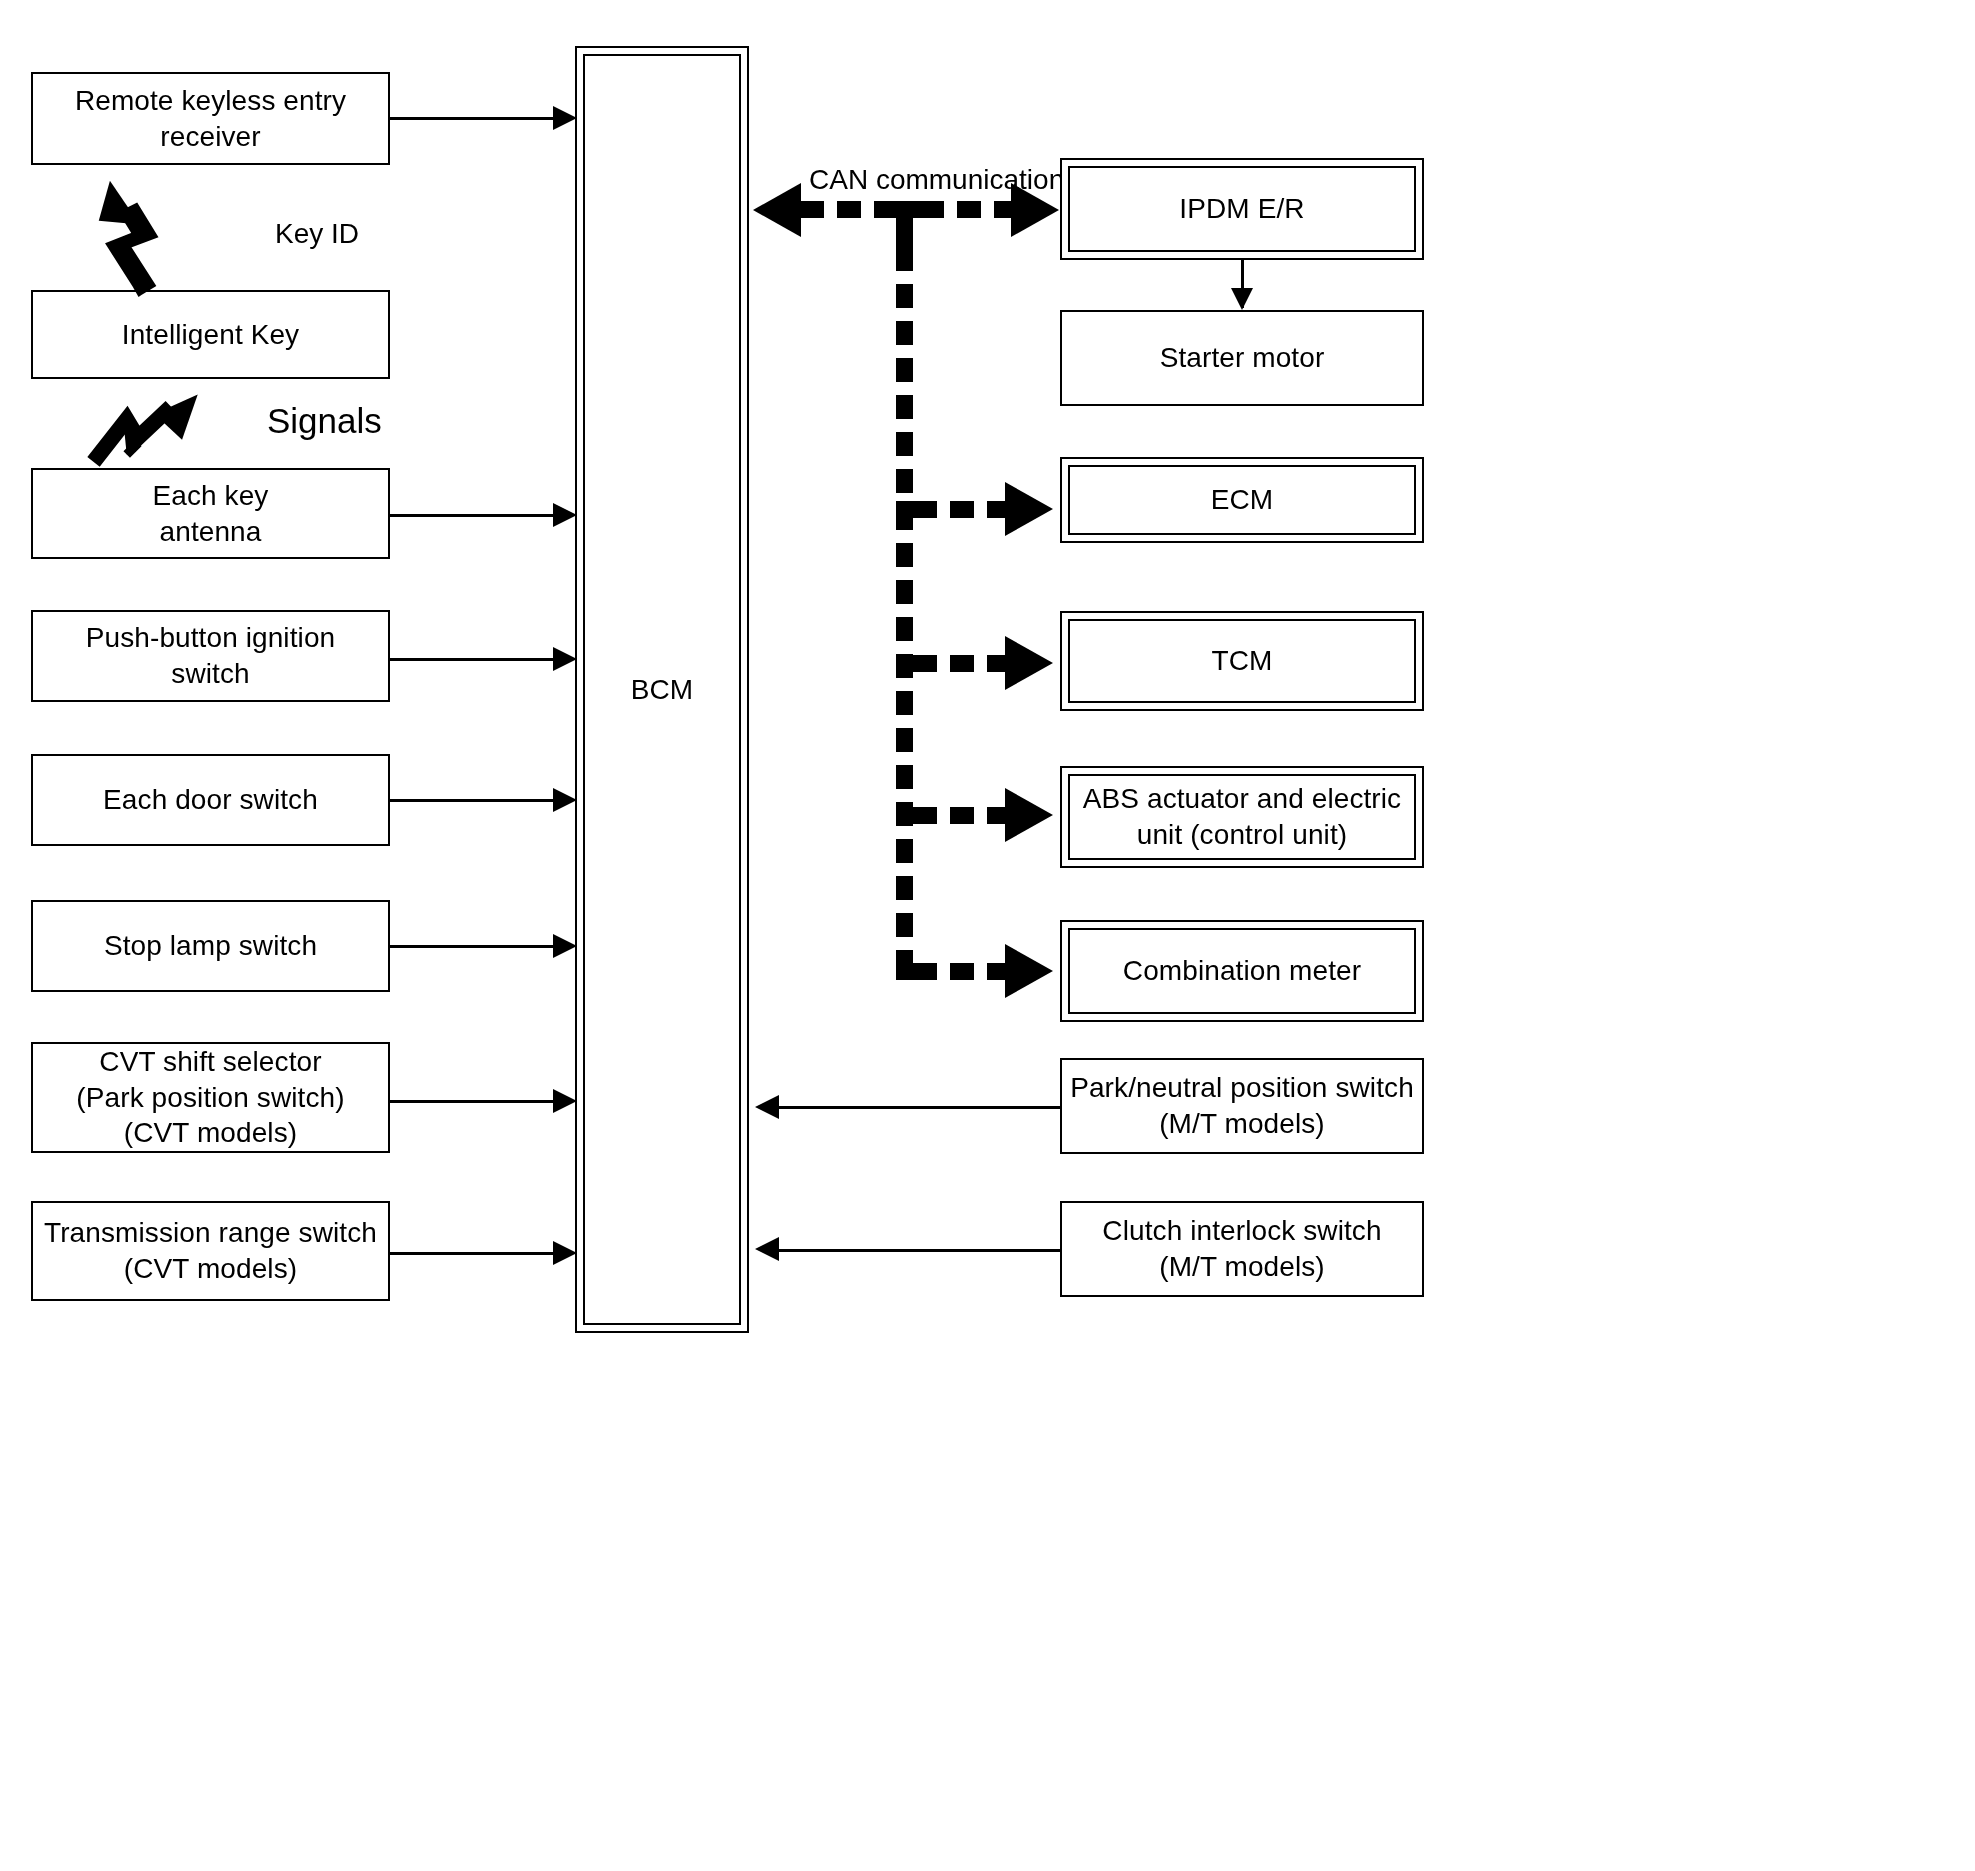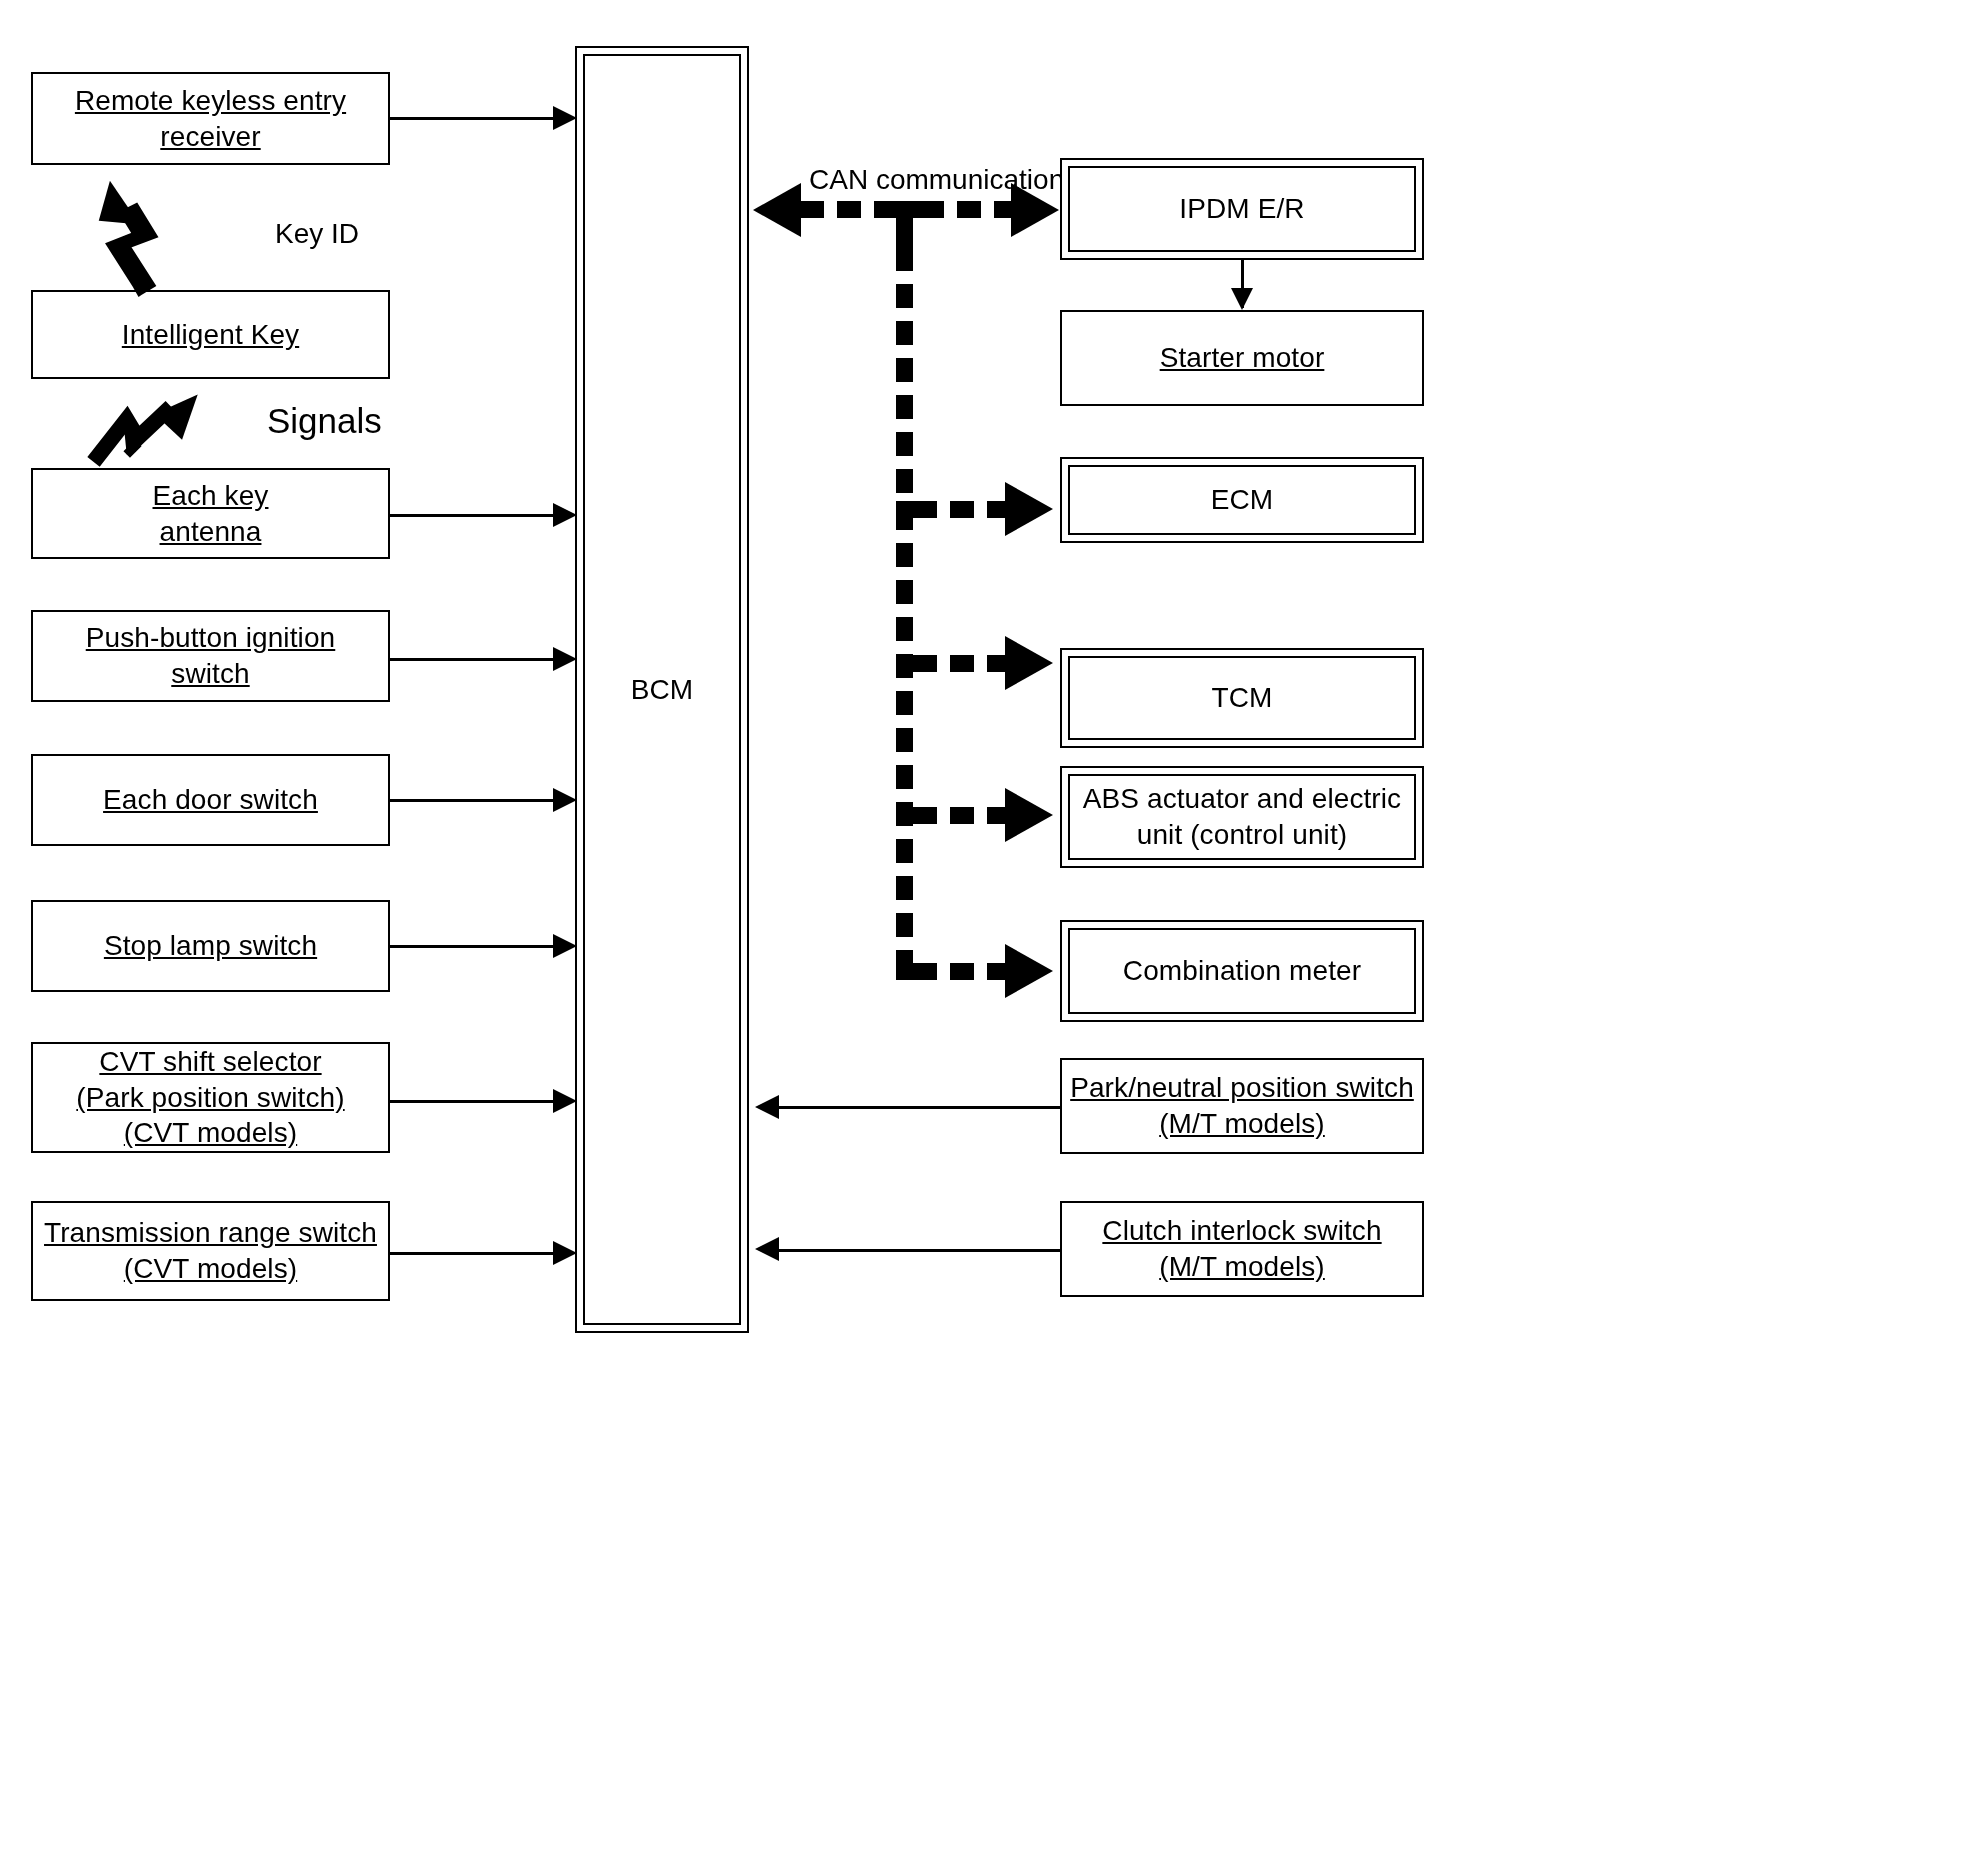--- a/index.html
+++ b/index.html
@@ -27,21 +27,20 @@
     background: #ffffff;
     display: flex;
     align-items: center;
     justify-content: center;
     text-align: center;
   }
 
   
   .box-single {
     border: 2.8px solid #000000;
-    text-decoration: underline;
   }
 
   
   .box-double {
     border: 2.8px solid #000000;
     padding: 5.6px;
   }
   .box-double > .inner {
     border: 2.8px solid #000000;
     width: 100%;
@@ -262,21 +261,21 @@
       <span class="label">IPDM E/R</span>
     </div>
   </div>
 
   <div class="node box-double" style="left:1060px; top:457px; width:364px; height:86px;">
     <div class="inner">
       <span class="label">ECM</span>
     </div>
   </div>
 
-  <div class="node box-double" style="left:1060px; top:611px; width:364px; height:100px;margin-top:37px;">
+  <div class="node box-double" style="left:1060px; top:611px; width:364px; height:100px;">
     <div class="inner">
       <span class="label">TCM</span>
     </div>
   </div>
 
   <div class="node box-double" style="left:1060px; top:766px; width:364px; height:102px;">
     <div class="inner">
       <span class="label">ABS actuator and electric
 unit (control unit)</span>
     </div>

